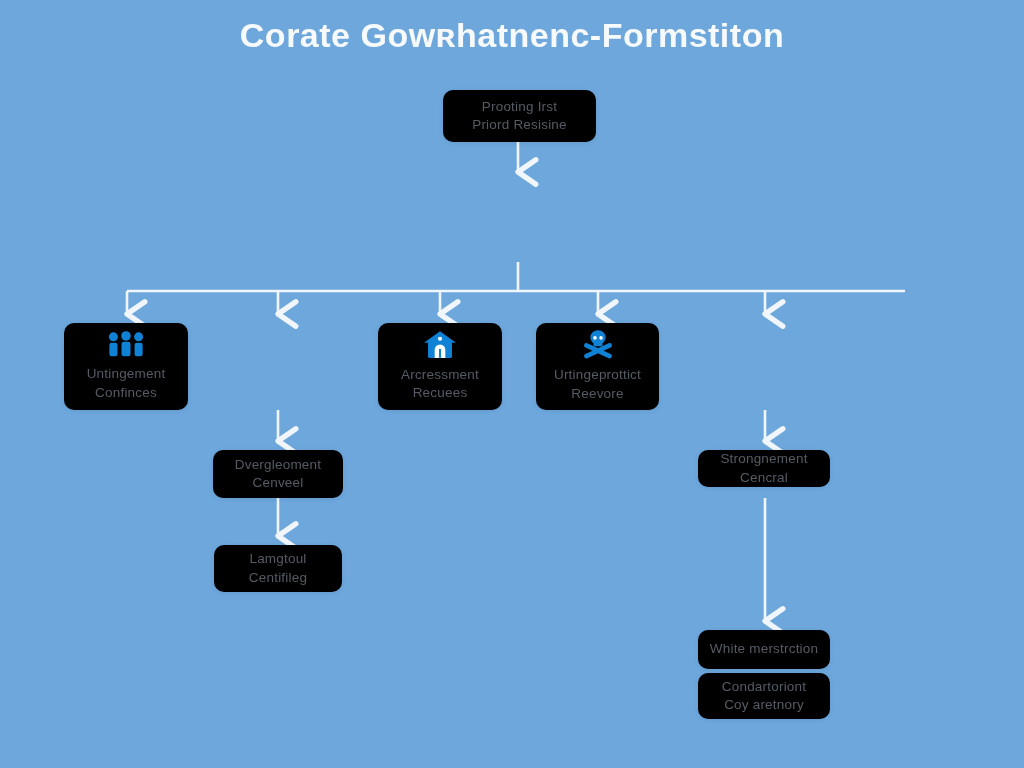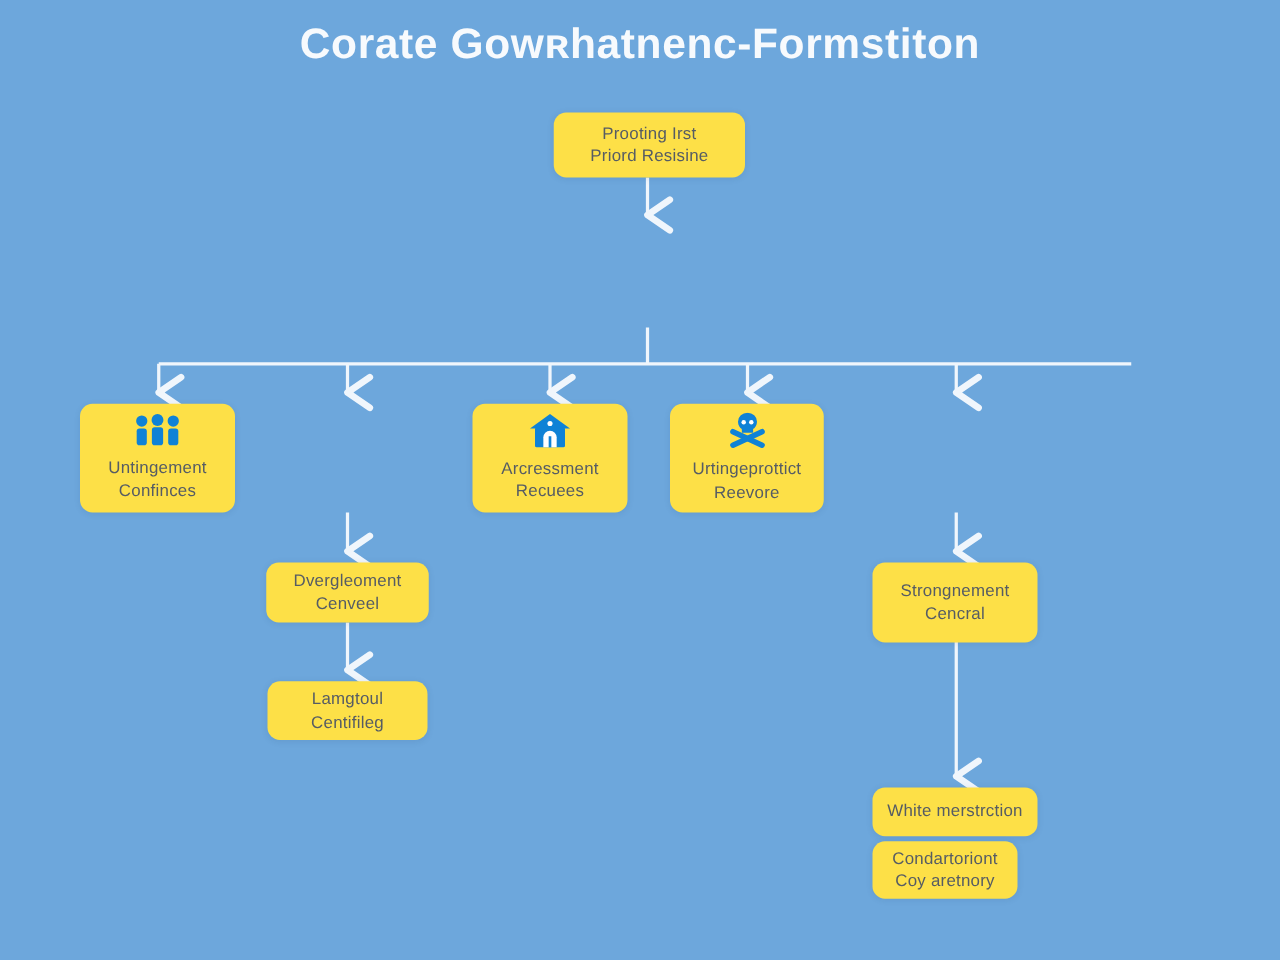--- a/index.html
+++ b/index.html
@@ -15,21 +15,21 @@
     position:absolute;top:16px;left:0;width:1024px;
     text-align:center;
     color:#f7fafd;
     font-size:34px;
     font-weight:bold;
     letter-spacing:0.5px;
   }
   .connectors{position:absolute;left:0;top:0;pointer-events:none;}
   .box{
     position:absolute;
-    background:#fde047;
+    background:#000000;
     border-radius:10px;
     box-shadow:0 1px 5px rgba(30,60,100,0.10);
     display:flex;
     flex-direction:column;
     align-items:center;
     justify-content:center;
     text-align:center;
     padding:4px 6px;
     box-sizing:border-box;
   }
@@ -59,23 +59,23 @@
   #box-root   {left:443px;top:90px; width:153px;height:52px;}
   #box-band   {left:443px;top:182px;width:153px;height:80px;}
   #box-b1     {left:64px; top:323px;width:124px;height:87px;}
   #box-b2     {left:213px;top:323px;width:130px;height:87px;}
   #box-b3     {left:378px;top:323px;width:124px;height:87px;}
   #box-b4     {left:536px;top:323px;width:123px;height:87px;}
   #box-b5     {left:698px;top:323px;width:132px;height:87px;}
   #box-b2c1   {left:213px;top:450px;width:130px;height:48px;}
   #box-b2c2   {left:214px;top:545px;width:128px;height:47px;}
   #box-control{left:443px;top:448px;width:153px;height:52px;}
-  #box-b5c1   {left:698px;top:450px;width:132px;height:64px;}
+  #box-b5c1   {left:698px;top:450px;width:132px;height:37px;}
   #box-b5c2   {left:698px;top:630px;width:132px;height:39px;}
-  #box-b5c3   {left:698px;top:673px;width:116px;height:46px;}
+  #box-b5c3   {left:698px;top:673px;width:132px;height:46px;}
 </style>
 </head>
 <body>
 
 <div class="canvas">
 
   <div class="title">Corate Gowʀhatnenc-Formstiton</div>
 
   <svg class="connectors" width="1024" height="768" viewBox="0 0 1024 768">
     <defs>

